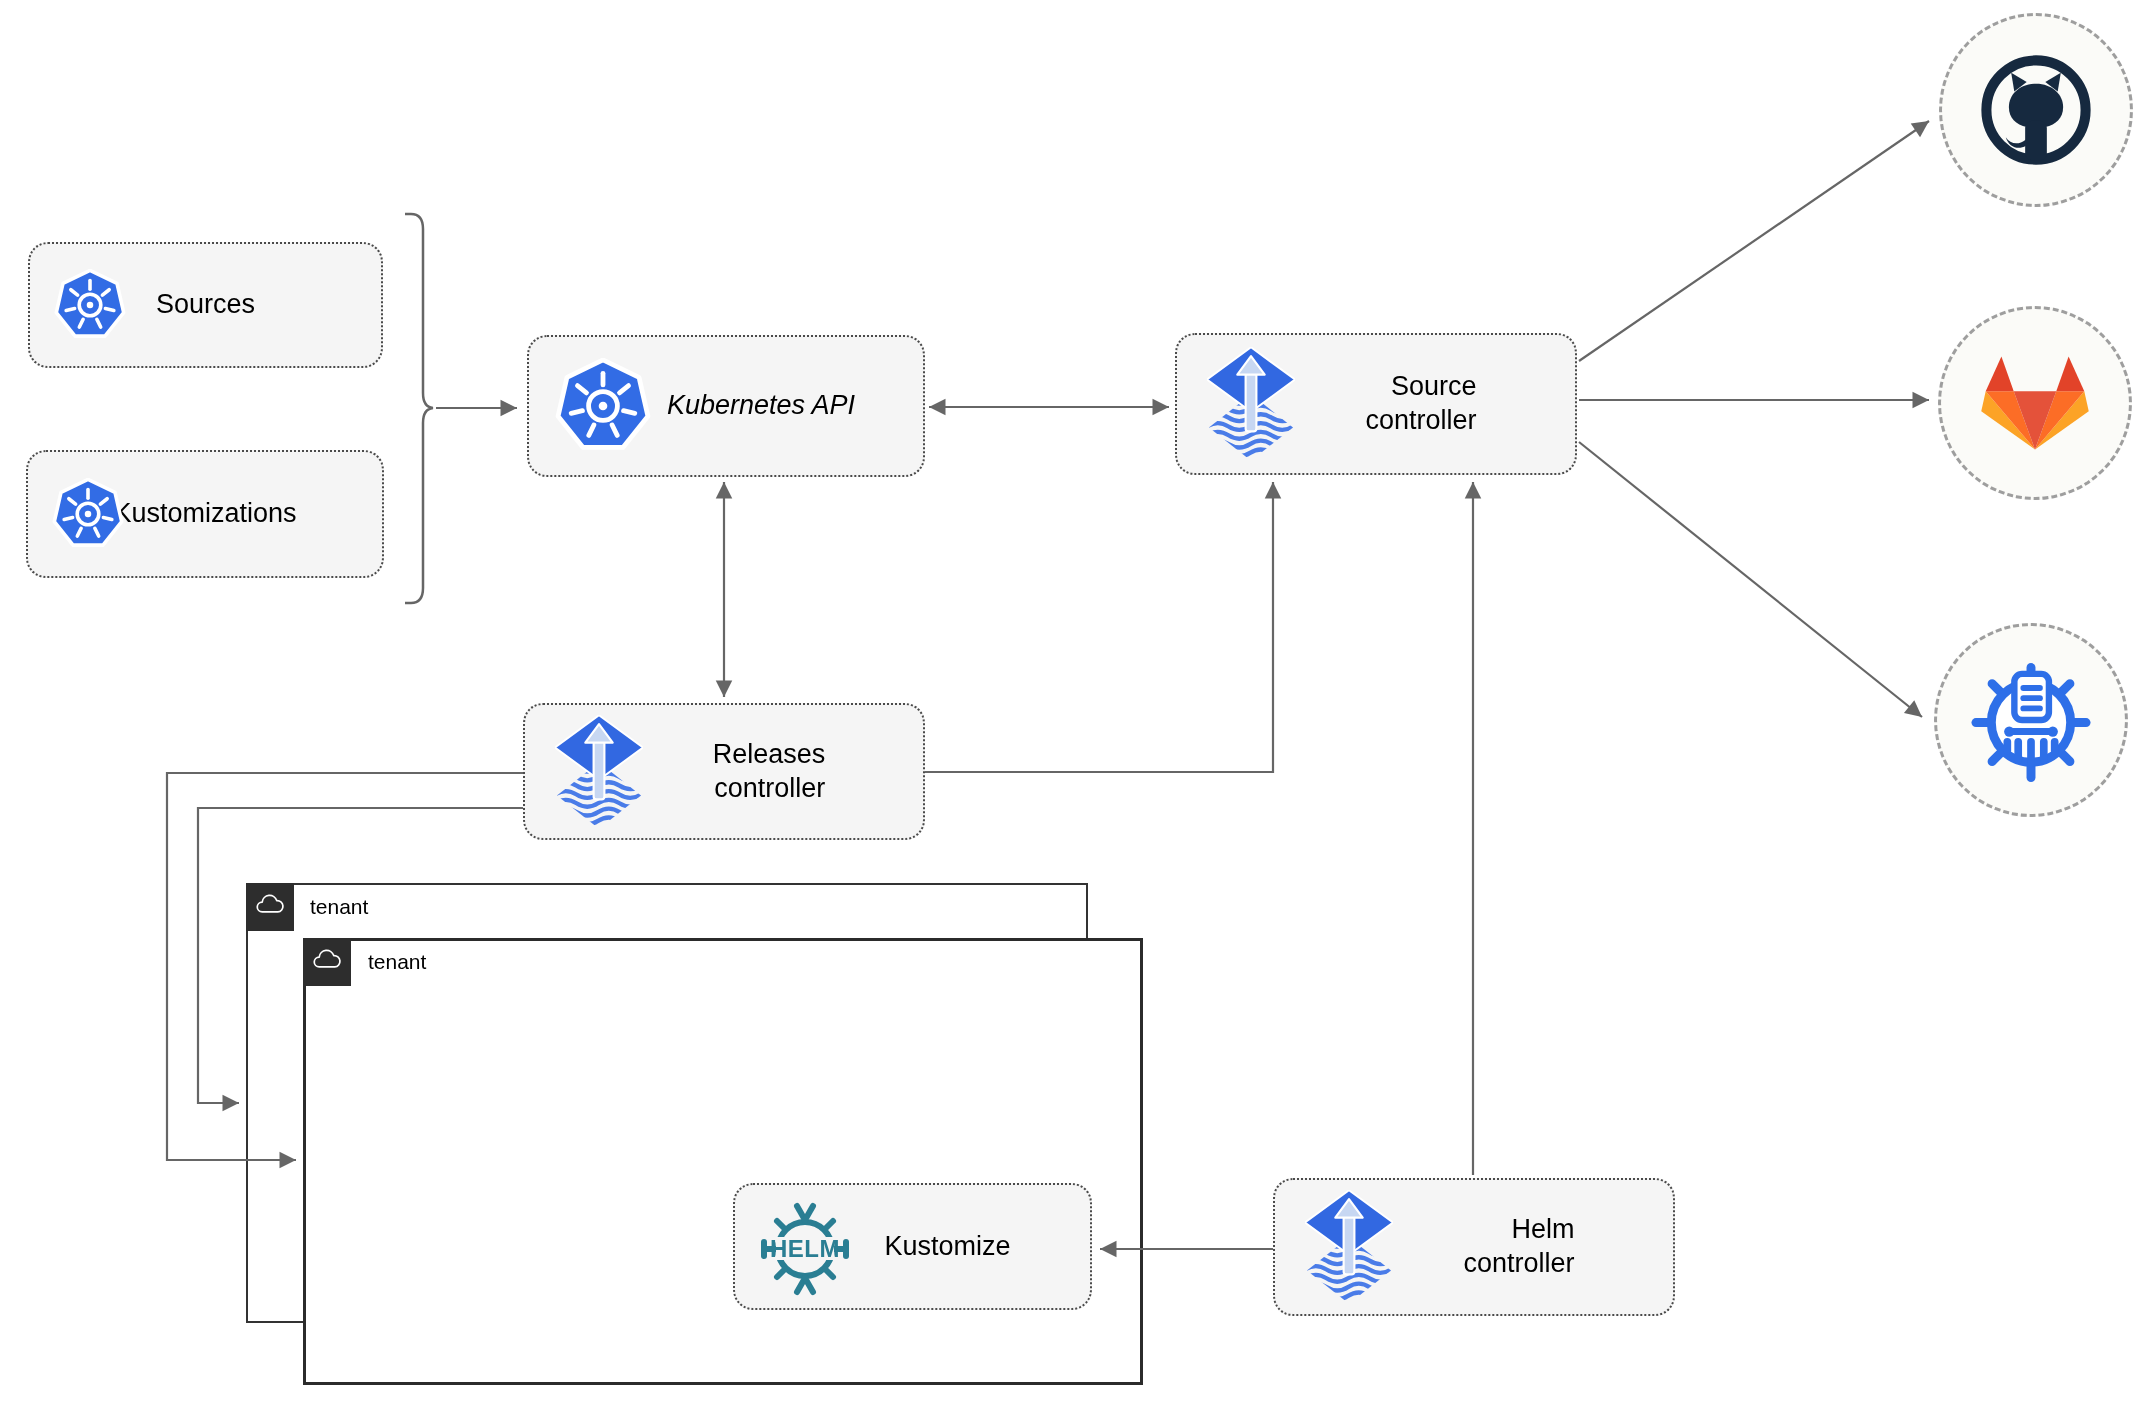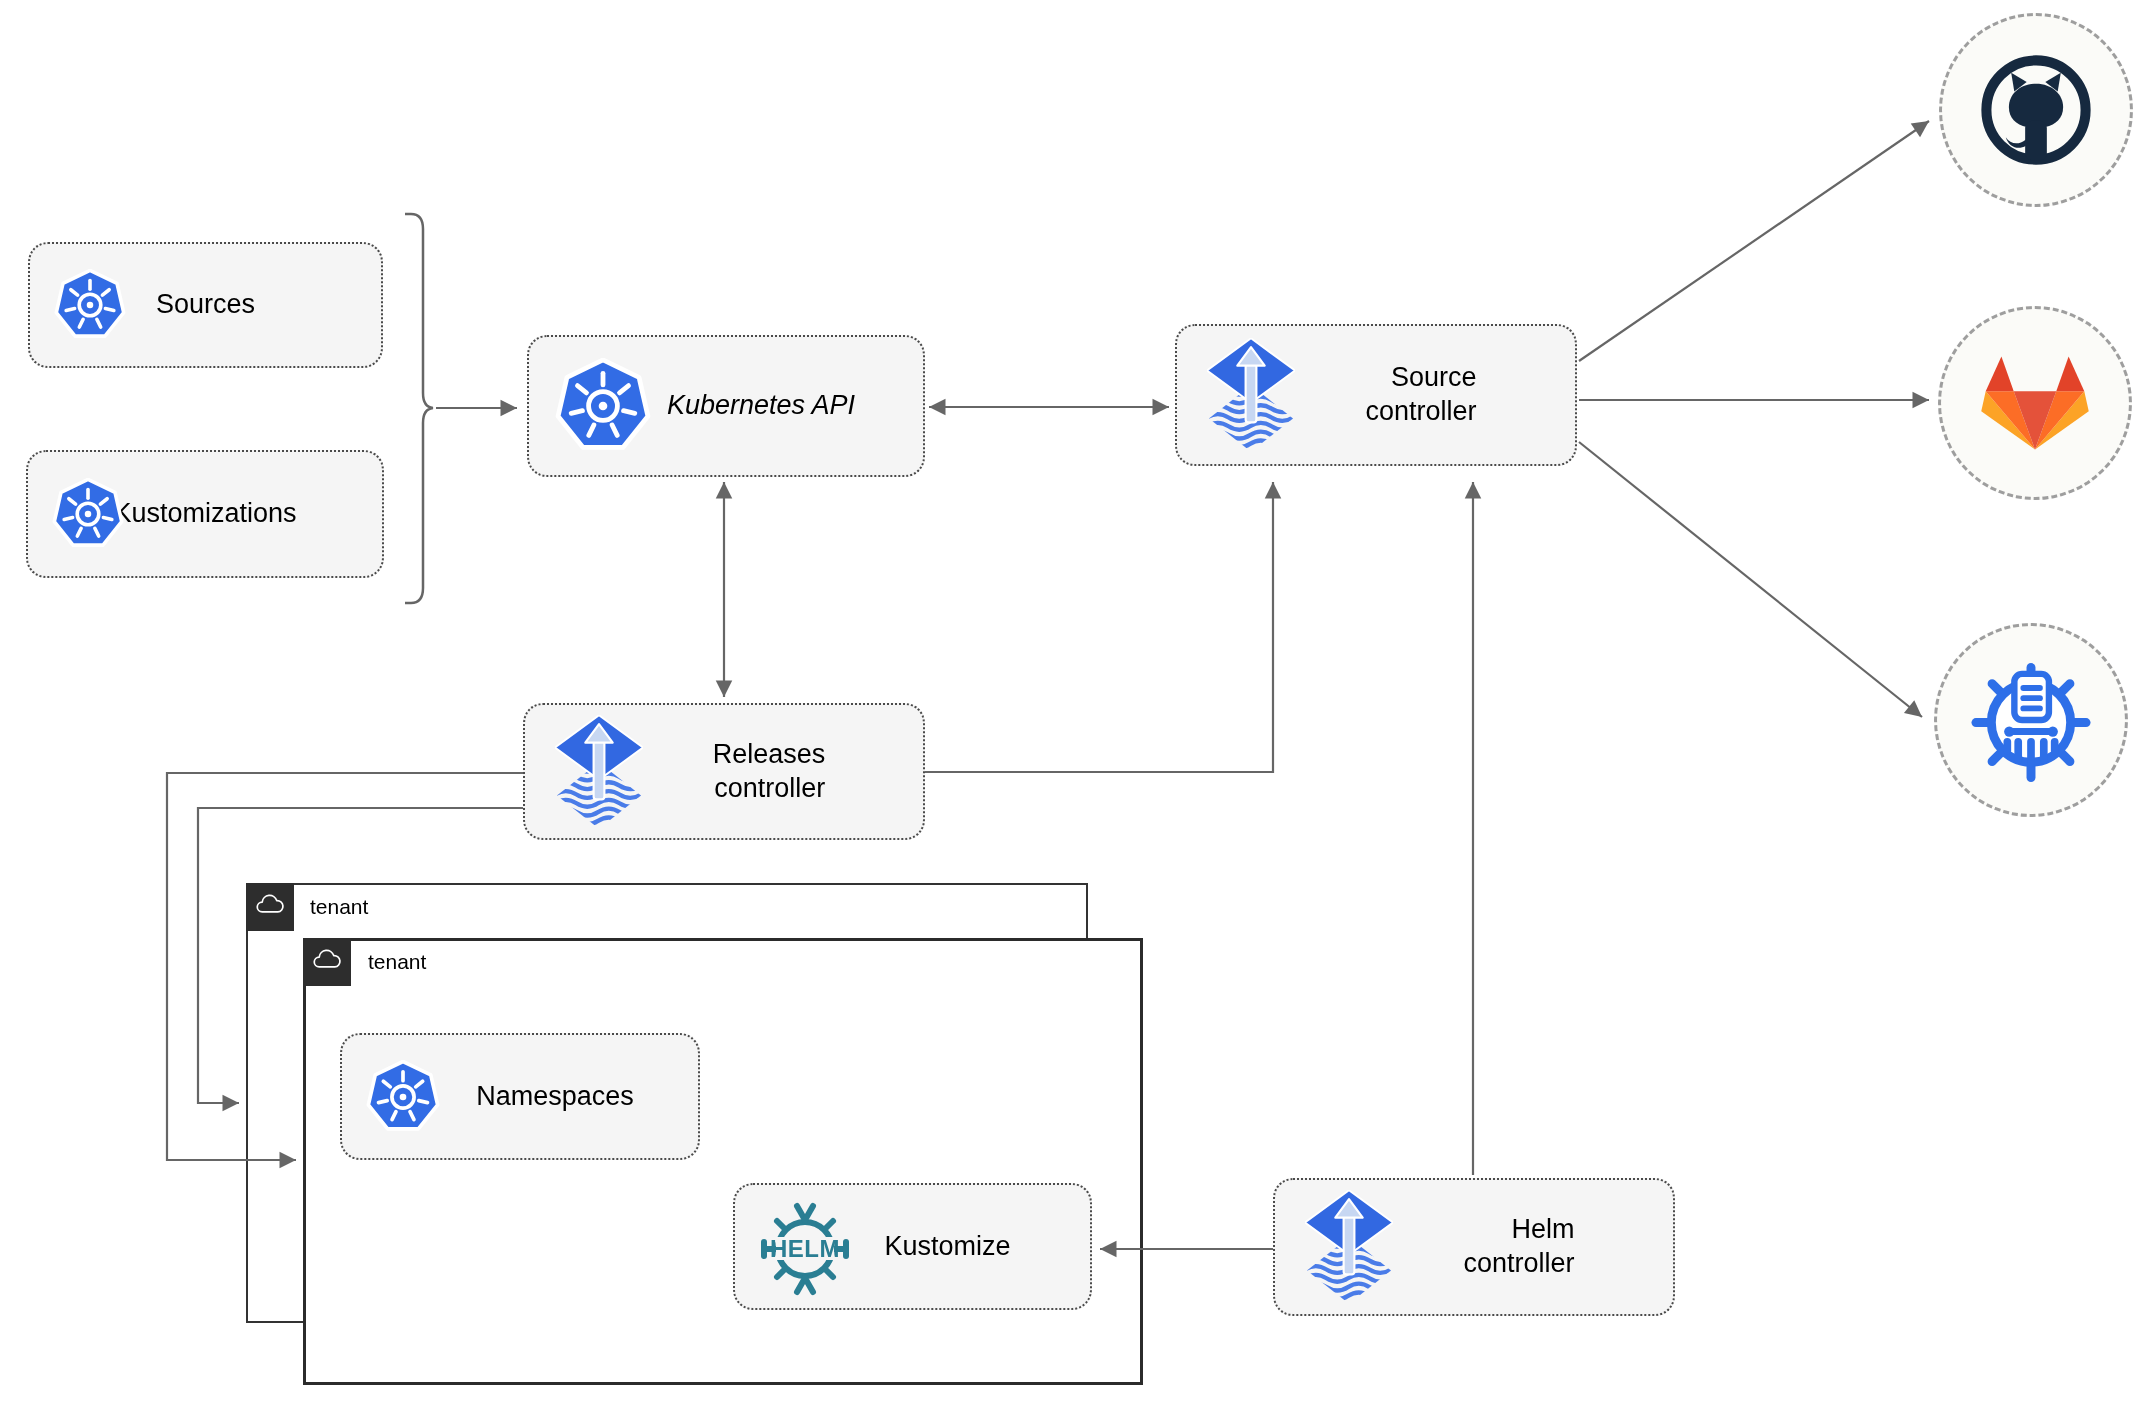--- a/index.html
+++ b/index.html
@@ -124,21 +124,21 @@
         <line x1="40.5" y1="69.8" x2="35.2" y2="80.6"></line>
           <line x1="28.6" y1="54.9" x2="16.9" y2="57.6"></line>
         <line x1="32.8" y1="36.3" x2="23.4" y2="28.8"></line>
       </g>
       <circle cx="50" cy="50" r="15" fill="none" stroke="#ffffff" stroke-width="5"></circle>
       <circle cx="50" cy="50" r="4.5" fill="#ffffff"></circle>
     </svg>
     <div class="node-label" style="margin-left:70px;">Kubernetes API</div>
   </div>
 
-  <div class="node" style="left:1175px;top:324px;width:402px;height:142px;">
+  <div class="node" style="left:1175px;top:333px;width:402px;height:142px;">
     <svg class="node-icon" style="left:30px;" width="88" height="114" viewBox="0 0 90 116">
       <clipPath id="fxc1">
           <polygon points="45,48 88,82 45,116 2,82"></polygon>
         </clipPath>
       <g clip-path="url(#fxc1)" stroke="#4a7ce8" stroke-width="4.4" fill="none">
         <path d="M0,54 q11,-7 22,0 t22,0 t22,0 t22,0"></path>
         <path d="M0,63 q11,-7 22,0 t22,0 t22,0 t22,0"></path>
         <path d="M0,72 q11,-7 22,0 t22,0 t22,0 t22,0"></path>
         <path d="M0,81 q11,-7 22,0 t22,0 t22,0 t22,0"></path>
         <path d="M0,90 q11,-7 22,0 t22,0 t22,0 t22,0"></path>
@@ -196,37 +196,20 @@
       <polygon points="45,0 90,33 45,66 0,33" fill="var(--flux-blue)" stroke="#ffffff" stroke-width="2"></polygon>
       <g fill="var(--flux-light)" stroke="#ffffff" stroke-width="2.2" stroke-linejoin="round">
         <rect x="39.5" y="26" width="11" height="60" rx="3"></rect>
         <polygon points="45,9 59,28 31,28"></polygon>
       </g>
     </svg>
     <div class="node-label" style="margin-left:90px;">Helm
 controller</div>
   </div>
 
-  <div class="node resource" style="left:340px;top:1033px;width:360px;height:127px;">
-    <svg class="node-icon" style="left:24px;" width="74" height="74" viewBox="0 0 100 100">
-      <polygon points="50,2 87.5,20.1 96.8,60.7 70.8,93.2 29.2,93.2 3.2,60.7 12.5,20.1" fill="var(--k8s-blue)" stroke="#ffffff" stroke-width="5" stroke-linejoin="round"></polygon>
-      <g stroke="#ffffff" stroke-width="5" stroke-linecap="round">
-        <line x1="50" y1="28" x2="50" y2="16"></line>
-          <line x1="67.2" y1="36.3" x2="76.6" y2="28.8"></line>
-        <line x1="71.4" y1="54.9" x2="83.1" y2="57.6"></line>
-          <line x1="59.5" y1="69.8" x2="64.8" y2="80.6"></line>
-        <line x1="40.5" y1="69.8" x2="35.2" y2="80.6"></line>
-          <line x1="28.6" y1="54.9" x2="16.9" y2="57.6"></line>
-        <line x1="32.8" y1="36.3" x2="23.4" y2="28.8"></line>
-      </g>
-      <circle cx="50" cy="50" r="15" fill="none" stroke="#ffffff" stroke-width="5"></circle>
-      <circle cx="50" cy="50" r="4.5" fill="#ffffff"></circle>
-    </svg>
-    <div class="node-label" style="margin-left:70px;">Namespaces</div>
-  </div>
 
 
 
   <div class="node resource" style="left:733px;top:1183px;width:359px;height:127px;">
     <svg class="node-icon" style="left:20px;" width="100" height="100" viewBox="0 0 100 100">
       <g stroke="var(--helm-teal)" stroke-width="6" stroke-linecap="round" fill="none">
         <circle cx="50" cy="52" r="27"></circle>
         <line x1="50" y1="23" x2="42" y2="9"></line>
           <line x1="50" y1="23" x2="58" y2="9"></line>
         <line x1="50" y1="81" x2="42" y2="95"></line>

